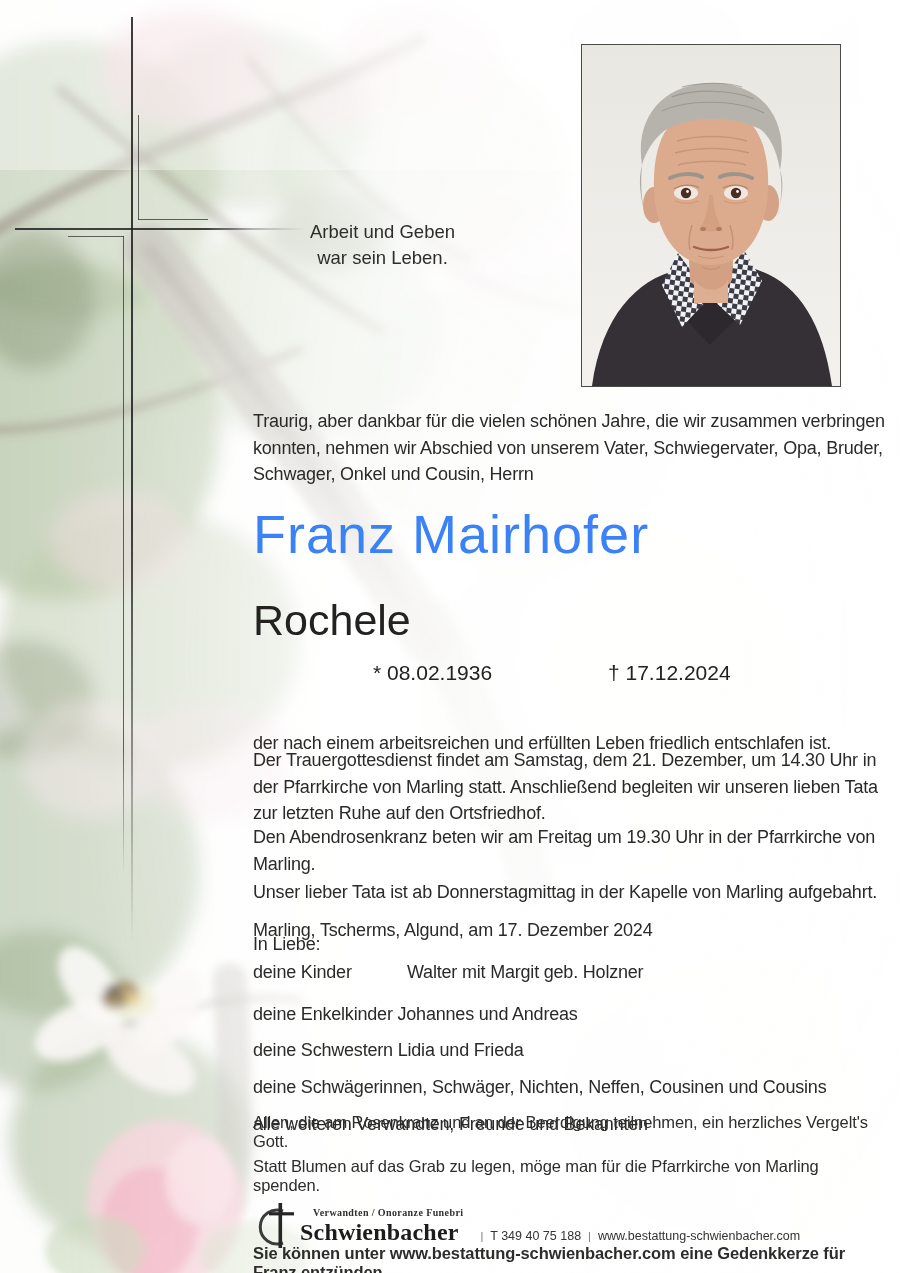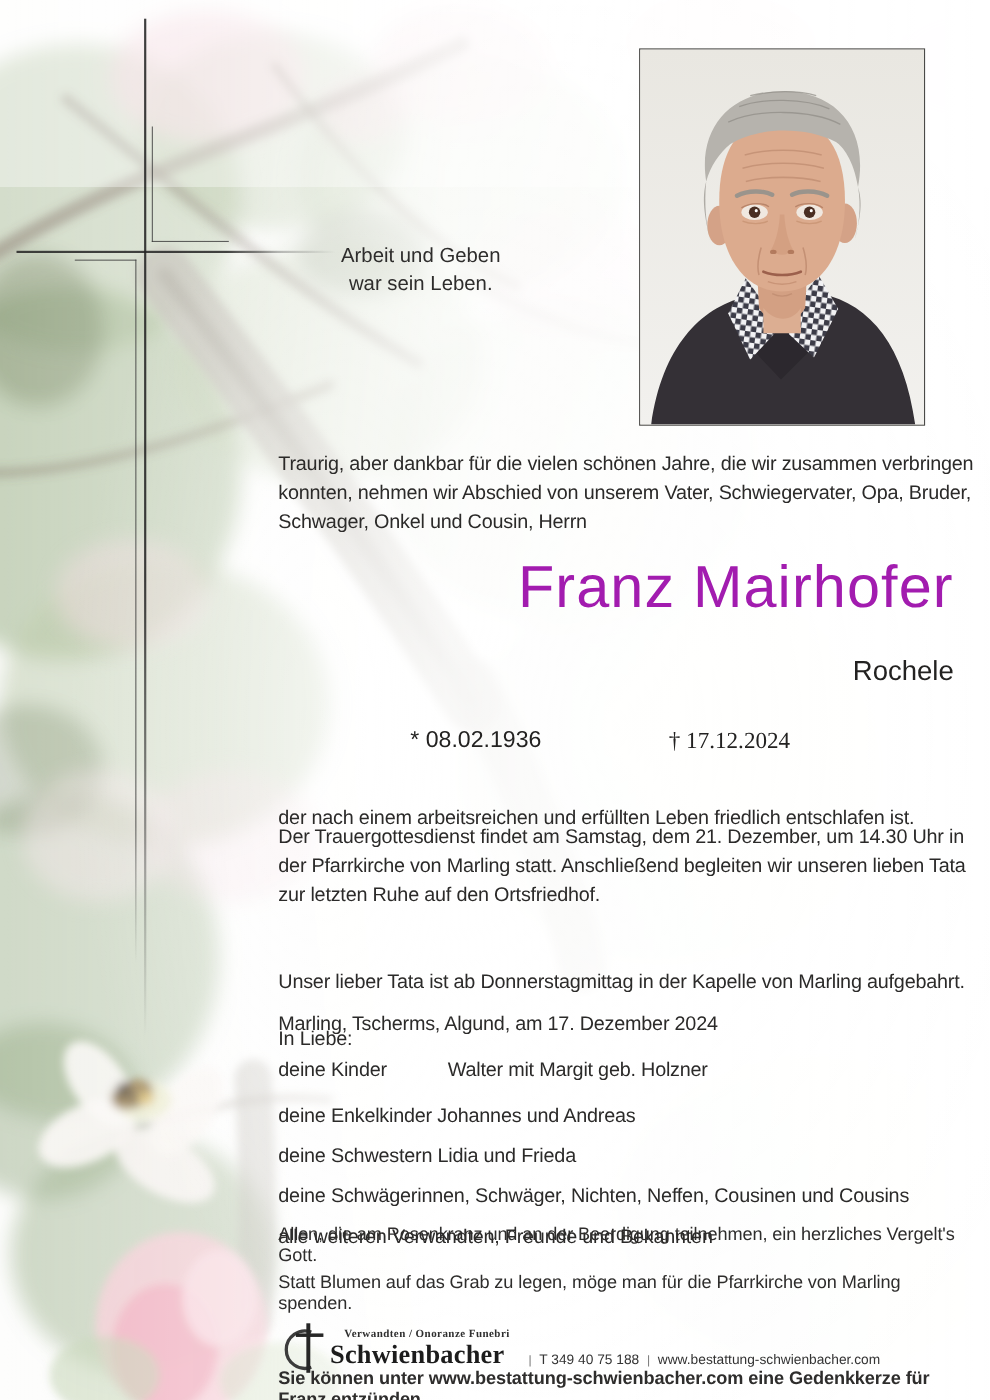--- a/index.html
+++ b/index.html
@@ -20,27 +20,27 @@
   .x-l2h{left:68px;top:236px;width:56px;height:1px;background:rgba(60,60,60,.8);}
   .x-l2v{left:123px;top:236px;width:1px;height:640px;
     background:linear-gradient(to bottom, rgba(60,60,60,.8) 0%, rgba(60,60,60,.8) 80%, rgba(80,80,80,0) 100%);}
   
   .photo{left:581px;top:44px;width:258px;height:341px;border:1px solid #4a4a48;background:#edebe7;}
   .photo svg{display:block;width:100%;height:100%;}
   
   .motto{left:290px;top:219px;width:185px;text-align:center;
     font-size:18.5px;line-height:26px;color:#2e2d2c;}
   .intro{left:253px;top:408px;width:640px;font-size:18px;line-height:26.5px;letter-spacing:-0.2px;}
-  .bigname{left:253px;top:503px;width:614px;text-align:right;
-    font-size:54px;font-weight:400;letter-spacing:1px;color:#a21caf;}
-  .nickname{left:253px;top:596px;width:614px;text-align:right;
-    font-size:25px;font-weight:400;color:#232221;}
+  .bigname{left:253px;top:503px;width:614px;text-align:left;
+    font-size:54px;font-weight:400;letter-spacing:1px;color:#3b82f6;}
+  .nickname{left:253px;top:596px;width:614px;text-align:left;
+    font-size:43px;font-weight:400;color:#232221;}
   .dates{left:253px;top:661px;width:614px;font-size:21px;color:#232221;}
   .dates .birth{position:absolute;left:120px;top:0;}
-  .dates .death{position:absolute;left:355px;top:0;font-family:Liberation Serif, serif;}
+  .dates .death{position:absolute;left:355px;top:0;}
   .para{left:253px;width:640px;font-size:18px;line-height:26.5px;letter-spacing:-0.2px;}
   .p0{top:730px;} .p1{top:747px;} .p2{top:824px;} .p3{top:879px;} .p4{top:917px;}
   .family{left:253px;top:934px;width:640px;font-size:18px;line-height:20.8px;letter-spacing:-0.2px;}
   .family .heading{margin-bottom:7px;}
   .family .krow{display:flex;gap:44px;}
   .family .klabel{width:110px;flex:0 0 110px;}
   .family .kvals div{margin-bottom:5px;}
   .family .fline{margin-top:16px;}
   .closing{left:253px;width:618px;text-align:left;font-size:16.5px;color:#2e2d2c;letter-spacing:-0.1px;}
   .c0{top:1113px;} .c1{top:1144px;margin-top:13px;} .c2{top:1244px;font-weight:bold;}
@@ -245,20 +245,21 @@
   <div class="abs bigname">Franz Mairhofer</div>
   <div class="abs nickname">Rochele</div>
 
   <div class="abs dates">
     <span class="birth">* 08.02.1936</span>
     <span class="death">† 17.12.2024</span>
   </div>
 
   <div class="abs para p0">der nach einem arbeitsreichen und erfüllten Leben friedlich entschlafen ist.</div>
   <div class="abs para p1">Der Trauergottesdienst findet am Samstag, dem 21. Dezember, um 14.30 Uhr in der Pfarrkirche von Marling statt. Anschließend begleiten wir unseren lieben Tata zur letzten Ruhe auf den Ortsfriedhof.</div>
+  <div class="abs para p2">Den Abendrosenkranz beten wir am Freitag um 19.30 Uhr in der Pfarrkirche von Marling.</div>
   <div class="abs para p3">Unser lieber Tata ist ab Donnerstagmittag in der Kapelle von Marling aufgebahrt.</div>
   <div class="abs para p4">Marling, Tscherms, Algund, am 17. Dezember 2024</div>
 
   <div class="abs family">
     <div class="heading">In Liebe:</div>
     <div class="krow">
       <div class="klabel">deine Kinder</div>
       <div class="kvals">
         <div>Walter mit Margit geb. Holzner</div>
       </div>

